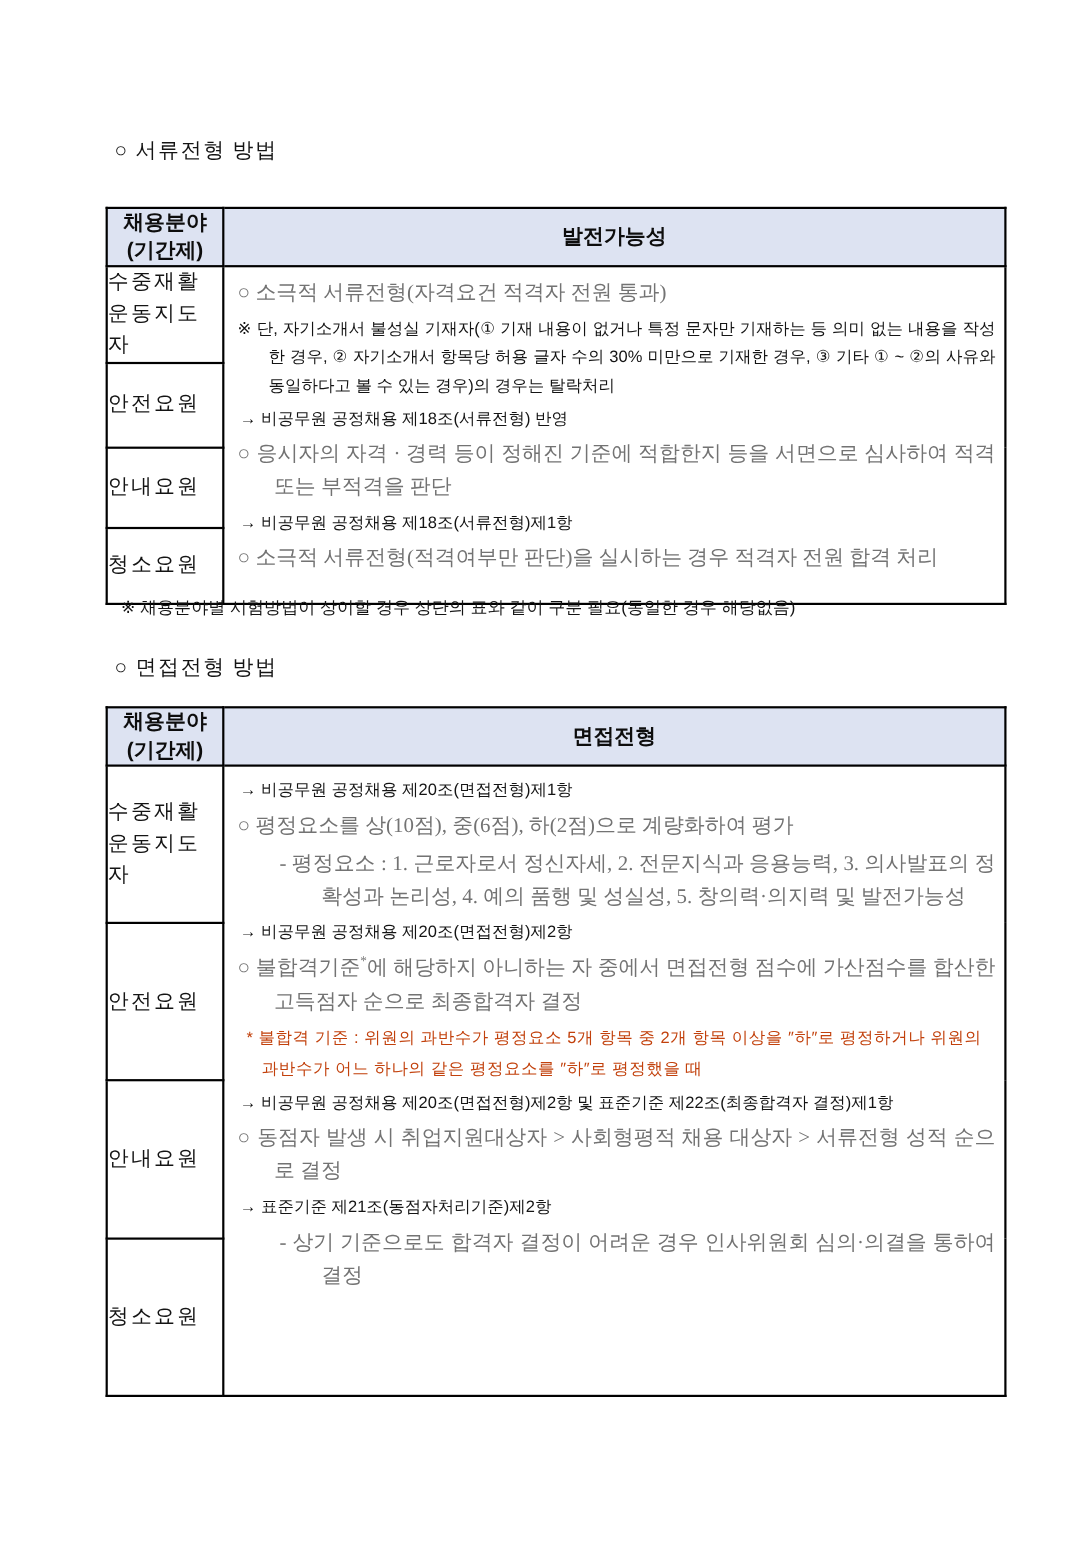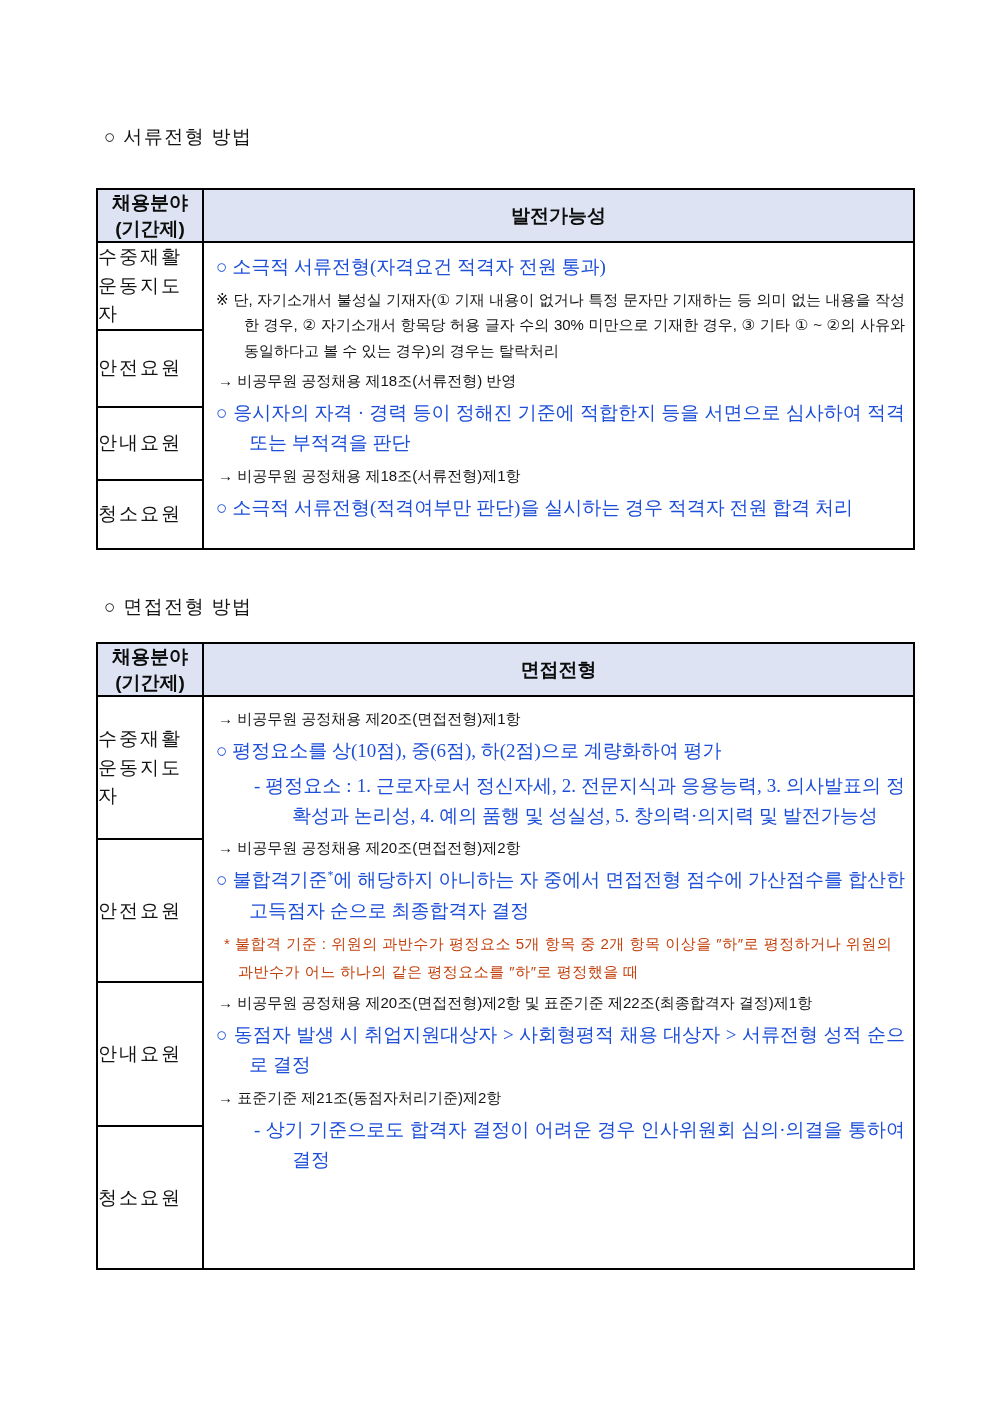--- a/index.html
+++ b/index.html
@@ -75,21 +75,21 @@
   td.content-cell { vertical-align: top; padding: 0; }
   .content-inner { padding: 5px 8px 2px 12px; overflow: hidden; }
   #table-1 .content-inner { height: 283px; }
   #table-2 .content-inner { height: 567px; }
 
   .p-big {
     font-family: "Liberation Serif", "DejaVu Serif", serif;
     font-size: 19px;
     line-height: 1.6;
     text-align: justify;
-    color: #1d4ed8;
+    color: #737373;
     margin: 4px 0;
   }
   .p-big.hang { padding-left: 33px; text-indent: -33px; }
   .p-big.dash { padding-left: 76px; text-indent: -38px; margin: 3px 0; }
 
   .p-arrow {
     font-family: "Liberation Sans", "DejaVu Sans", sans-serif;
     font-size: 15px;
     line-height: 1.6;
     color: #141414;
@@ -164,20 +164,21 @@
     </tr>
     <tr class="r3">
       <td class="row-label">안내요원</td>
     </tr>
     <tr class="r4">
       <td class="row-label">청소요원</td>
     </tr>
   </tbody>
     </table>
 
+  <div class="foot-note">※ 채용분야별 시험방법이 상이할 경우 상단의 표와 같이 구분 필요(동일한 경우 해당없음)</div>
 
   <div class="section-title" id="title-2">○ 면접전형 방법</div>
 
   <table class="doc-table" id="table-2">
     <tbody>
         <tr class="hdr">
       <th class="col-field">채용분야
 (기간제)</th>
       <th>면접전형</th>
     </tr>

